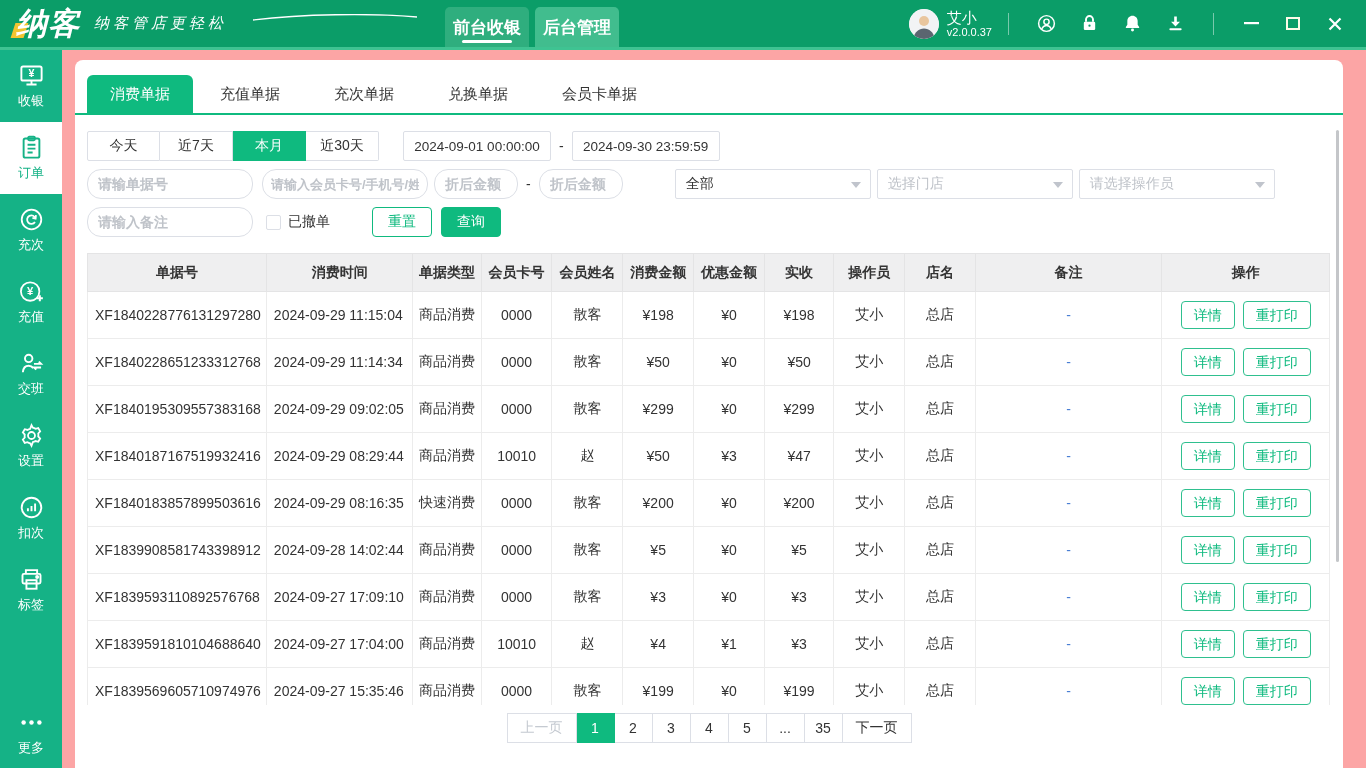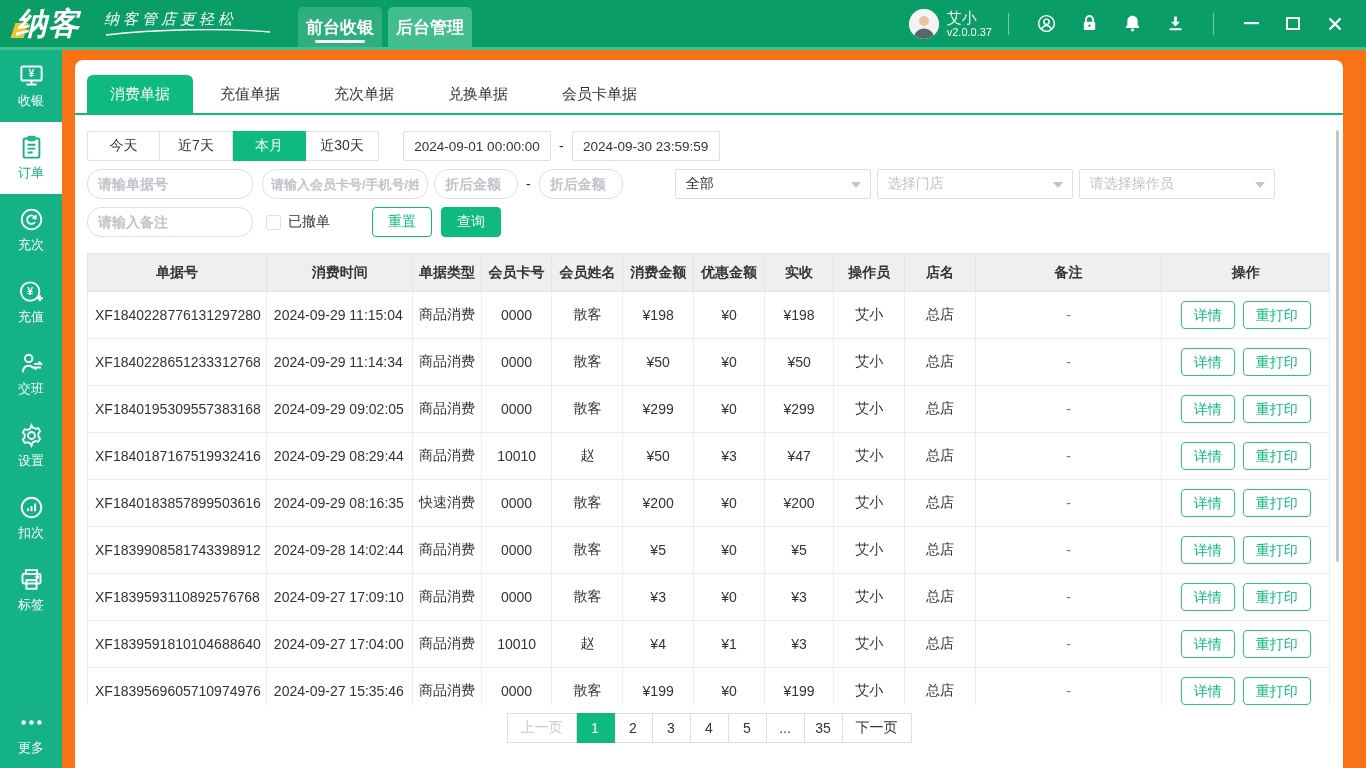--- a/index.html
+++ b/index.html
@@ -1,26 +1,26 @@
 <!DOCTYPE html>
 <html><head>
 <meta charset="utf-8">
 <style>
   * { margin:0; padding:0; box-sizing:border-box; }
   body { font-family:"Liberation Sans", sans-serif; }
-  .page { position:relative; width:1366px; height:768px; overflow:hidden; background:#f97316; }
+  .page { position:relative; width:1366px; height:768px; overflow:hidden; background:#fca5a5; }
 
   
   .topbar { position:absolute; top:0; left:0; width:100%; height:47px; background:#0b9d68; display:flex; align-items:center; z-index:5; }
   .topstrip { position:absolute; top:47px; left:0; width:100%; height:3px; background:#3fc392; z-index:5; }
   .logo-wrap { display:flex; align-items:center; padding-left:16px; }
   .logo-text { position:relative; font-size:31px; font-weight:bold; font-style:italic; color:#fff; letter-spacing:1px; line-height:1; }
   .logo-text::before { content:''; position:absolute; left:-3px; bottom:1px; width:13px; height:15px; background:#f2c430; transform:skew(-18deg); }
   .logo-text span { position:relative; }
-  .slogan-wrap { margin-left:24px; display:flex; flex-direction:column; align-items:flex-start; }
+  .slogan-wrap { margin-left:14px; display:flex; flex-direction:row; align-items:flex-start;gap:24px; }
   .slogan { font-family:"DejaVu Serif", serif; font-style:italic; font-size:15px; color:#fff; letter-spacing:4px; white-space:nowrap; }
   .topnav { display:flex; margin-left:26px; align-self:flex-end; }
   .topnav-tab { position:relative; height:40px; padding:0 8px; display:flex; align-items:center; font-size:17px; font-weight:bold; color:#fff; border-radius:5px 5px 0 0; margin-right:6px; cursor:pointer; }
   .topnav-tab.active { background:#2fae7e; }
   .topnav-tab.active::after { content:''; position:absolute; bottom:4px; left:17px; right:17px; height:3px; background:#fff; border-radius:2px; }
   .topnav-tab.inactive { background:#41bd8e; }
   .top-right { margin-left:auto; display:flex; align-items:center; padding-right:10px; }
   .avatar { width:30px; height:30px; border-radius:50%; background:#f2f3f5; overflow:hidden; flex:0 0 auto; }
   .user-meta { margin-left:8px; color:#fff; line-height:1.15; }
   .user-name { font-size:15px; }

